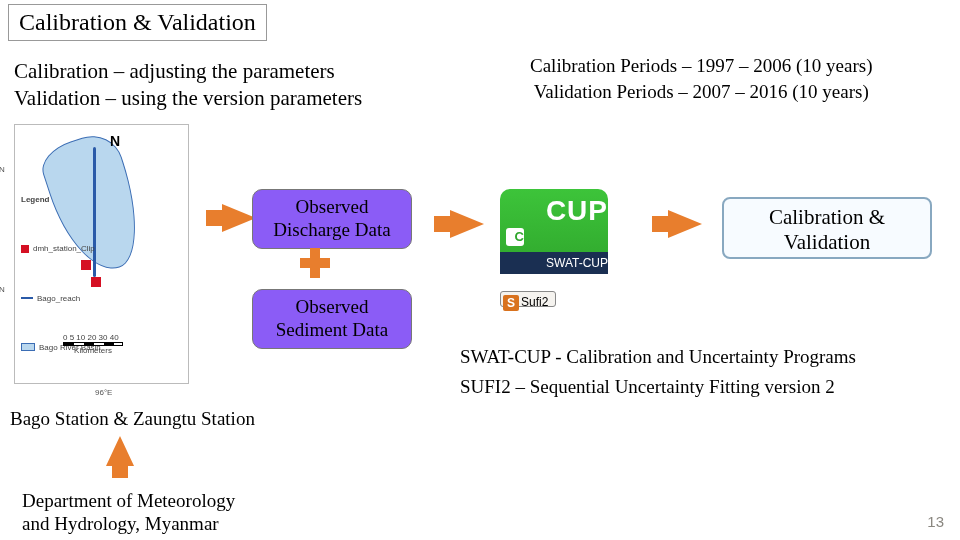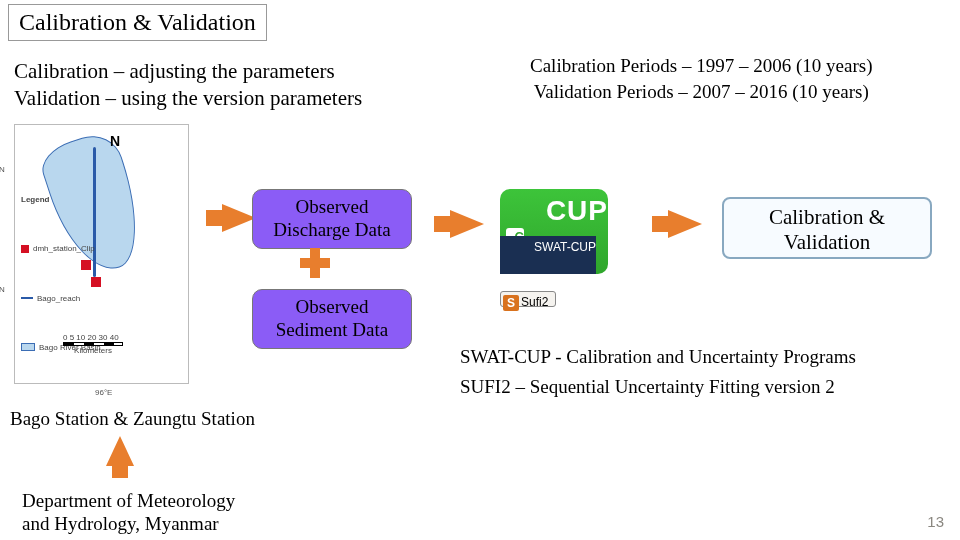--- a/index.html
+++ b/index.html
@@ -187,23 +187,23 @@
   }
   .cup-word {
     font-size: 28px;
     font-weight: bold;
     letter-spacing: 1px;
     padding-top: 6px;
   }
   .cup-sub {
     position: absolute;
     left: 0;
-    right: 12px;
+    right: 0;
     bottom: 0;
-    height: 38px;
+    height: 22px;
     background: #1a2f52;
     font-size: 12px;
     line-height: 22px;
     margin-top: 33px;
   }
   .cup-corner {
     position: absolute;
     left: 6px;
     bottom: 28px;
     width: 18px;

